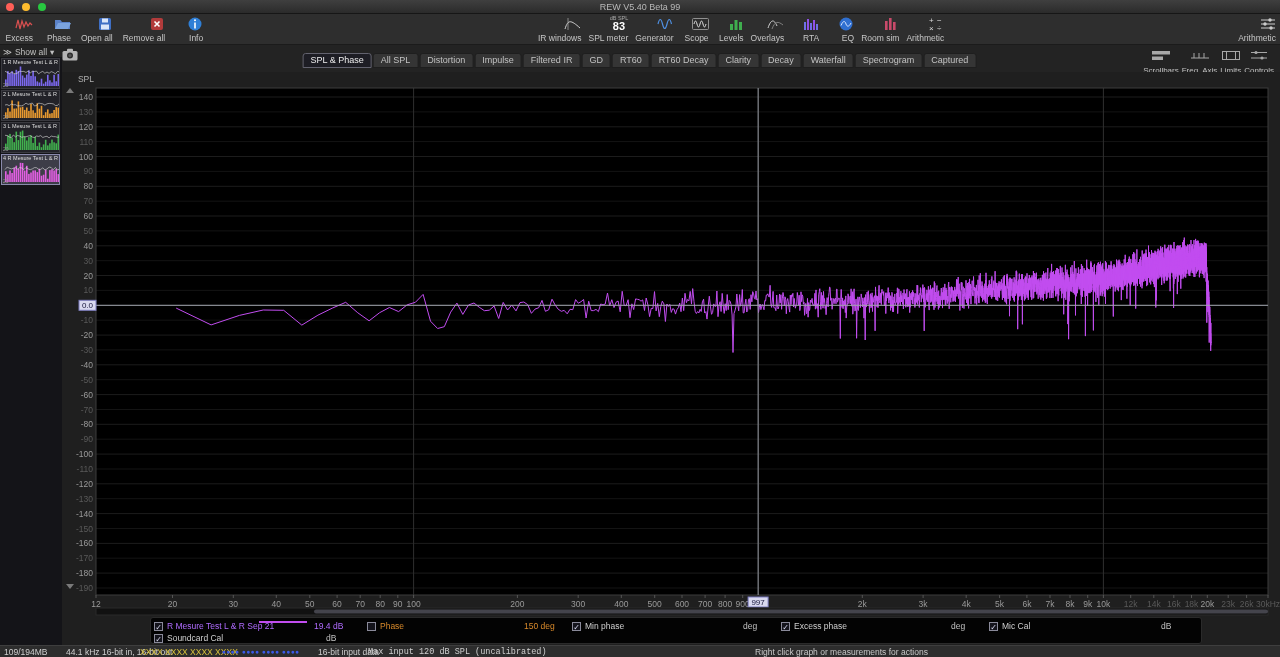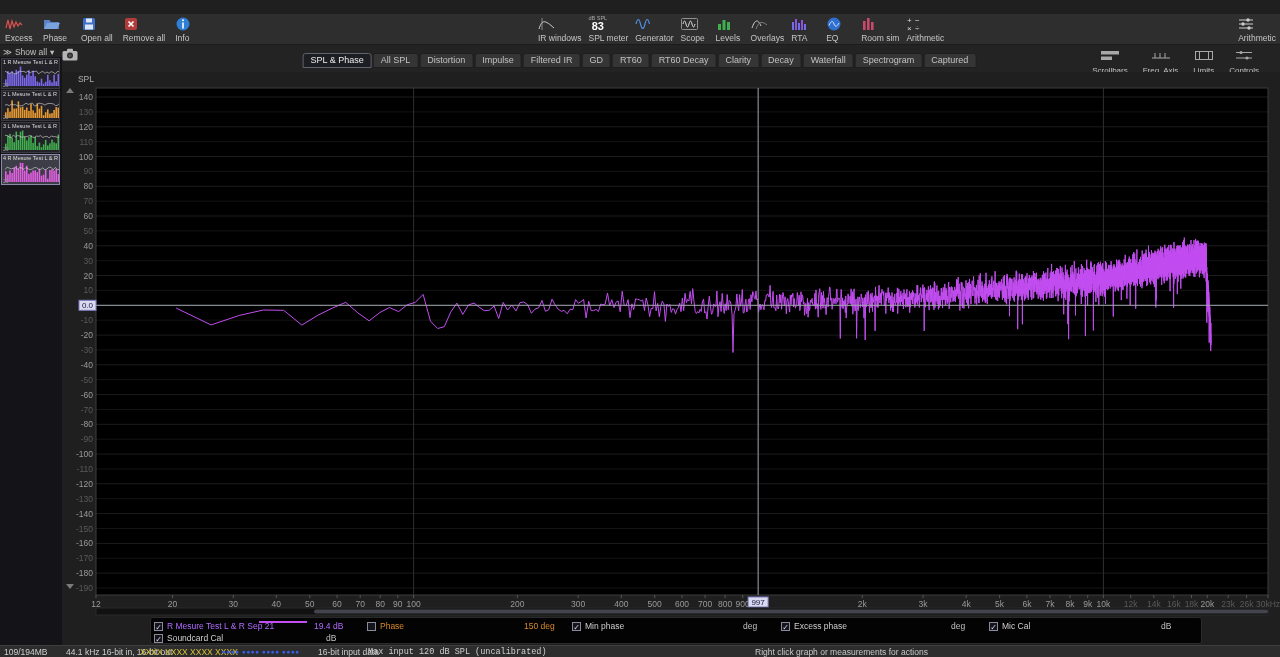--- a/index.html
+++ b/index.html
@@ -9,34 +9,34 @@
   .titlebar{position:absolute;top:0;left:0;width:100%;height:14px;background:linear-gradient(#3f3f3f,#2b2b2b);border-bottom:1px solid #161616}
   .lights{position:absolute;left:6px;top:3px;display:flex;gap:8px}
   .light{width:8px;height:8px;border-radius:50%;display:inline-block}
   .title{width:100%;text-align:center;font-size:9px;color:#b8b8b8;line-height:14px}
 
   .toolbar{position:absolute;top:14px;left:0;width:100%;height:31px;background:#2e2e2e;border-bottom:1px solid #1b1b1b}
   .tb-group{position:absolute;top:2px;display:flex;gap:10px}
   .tb-group.left{left:5px}
   .tb-group.center{left:538px;gap:7px}
   .tb-group.right{right:4px}
-  .tb-item{display:flex;flex-direction:column;align-items:flex-start;gap:1px;min-width:28px;cursor:default}
+  .tb-item{display:flex;flex-direction:column;align-items:flex-end;gap:1px;min-width:28px;cursor:default}
   .tb-item .ic{height:16px;display:flex;align-items:center;justify-content:center}
   .tb-item .lbl{font-size:8.5px;color:#c6c6c6;white-space:nowrap}
   .spl-readout{display:flex;flex-direction:column;align-items:center;line-height:1}
   .spl-unit{font-size:5.5px;color:#a8a8a8}
   .spl-value{font-size:11px;color:#fff;font-weight:bold}
 
   .subbar{position:absolute;top:45px;left:0;width:100%;height:27px;background:#232323}
   .showall{position:absolute;left:3px;top:2px;font-size:8.5px;color:#c0c0c0;display:flex;gap:3px;align-items:center}
   .capture{position:absolute;left:62px;top:3px;display:flex;flex-direction:column;gap:11px;font-size:8.5px;color:#c6c6c6}
   .tabs{position:absolute;left:50%;transform:translateX(-50%);top:8px;display:flex}
   .tab{font-size:9px;color:#c2c2c2;background:#353535;border:1px solid #1e1e1e;padding:1px 7px 2px;border-radius:3px 3px 0 0;margin-right:1px;white-space:nowrap;cursor:default}
   .tab.active{background:#1d1d24;color:#ececec;border-color:#62626e}
-  .graph-tools{position:absolute;right:21px;top:2px;display:flex;gap:15px}
+  .graph-tools{position:absolute;right:6px;top:2px;display:flex;gap:3px}
   .gt{display:flex;flex-direction:column;align-items:center;gap:1px}
   .gt .lbl{font-size:8px;color:#c0c0c0;white-space:nowrap}
 
   .sidebar{position:absolute;left:0;top:57px;width:62px;height:588px;background:#141418}
   .thumb{position:relative;width:59px;height:31px;margin:1px;background:#222228;border:1px solid #3a3a40;overflow:hidden;cursor:default}
   .thumb.sel{background:#3d3d48;border-color:#8a8aac}
   .tlabel{position:absolute;top:0;left:1px;font-size:5.5px;color:#ddd;white-space:nowrap;z-index:2}
   .taxis{position:absolute;bottom:0;left:1px;font-size:5px;color:#999;z-index:2}
   .thumb svg{position:absolute;bottom:1px;left:1px}
 
@@ -54,20 +54,28 @@
   .swatch{height:2px;width:48px;display:inline-block}
 
   .statusbar{position:absolute;left:0;top:645px;width:100%;height:12px;background:#2d2d2d;border-top:1px solid #3e3e3e;font-size:8.5px;color:#c8c8c8}
   .sitem{position:absolute;top:1px;white-space:nowrap}
 </style>
 </head>
 <body>
 
 <div id="app">
 
+  <div class="titlebar">
+    <div class="lights">
+      <span class="light" style="background: rgb(255, 95, 87);"></span>
+      <span class="light" style="background: rgb(254, 188, 46);"></span>
+      <span class="light" style="background: rgb(40, 200, 64);"></span>
+    </div>
+    <div class="title">REW V5.40 Beta 99</div>
+  </div>
 
   <div class="toolbar">
     <div class="tb-group left" id="tb-left">
         <div class="tb-item">
           <span class="ic">
             <svg width="18" height="16" viewBox="0 0 18 16">
               <polyline points="1,12 3,4 5,13 7,5 9,11 11,6 13,10 15,7 17,9" stroke="#d85050" stroke-width="1.2" fill="none"></polyline>
             </svg>
           </span>
           <span class="lbl">Excess</span>

